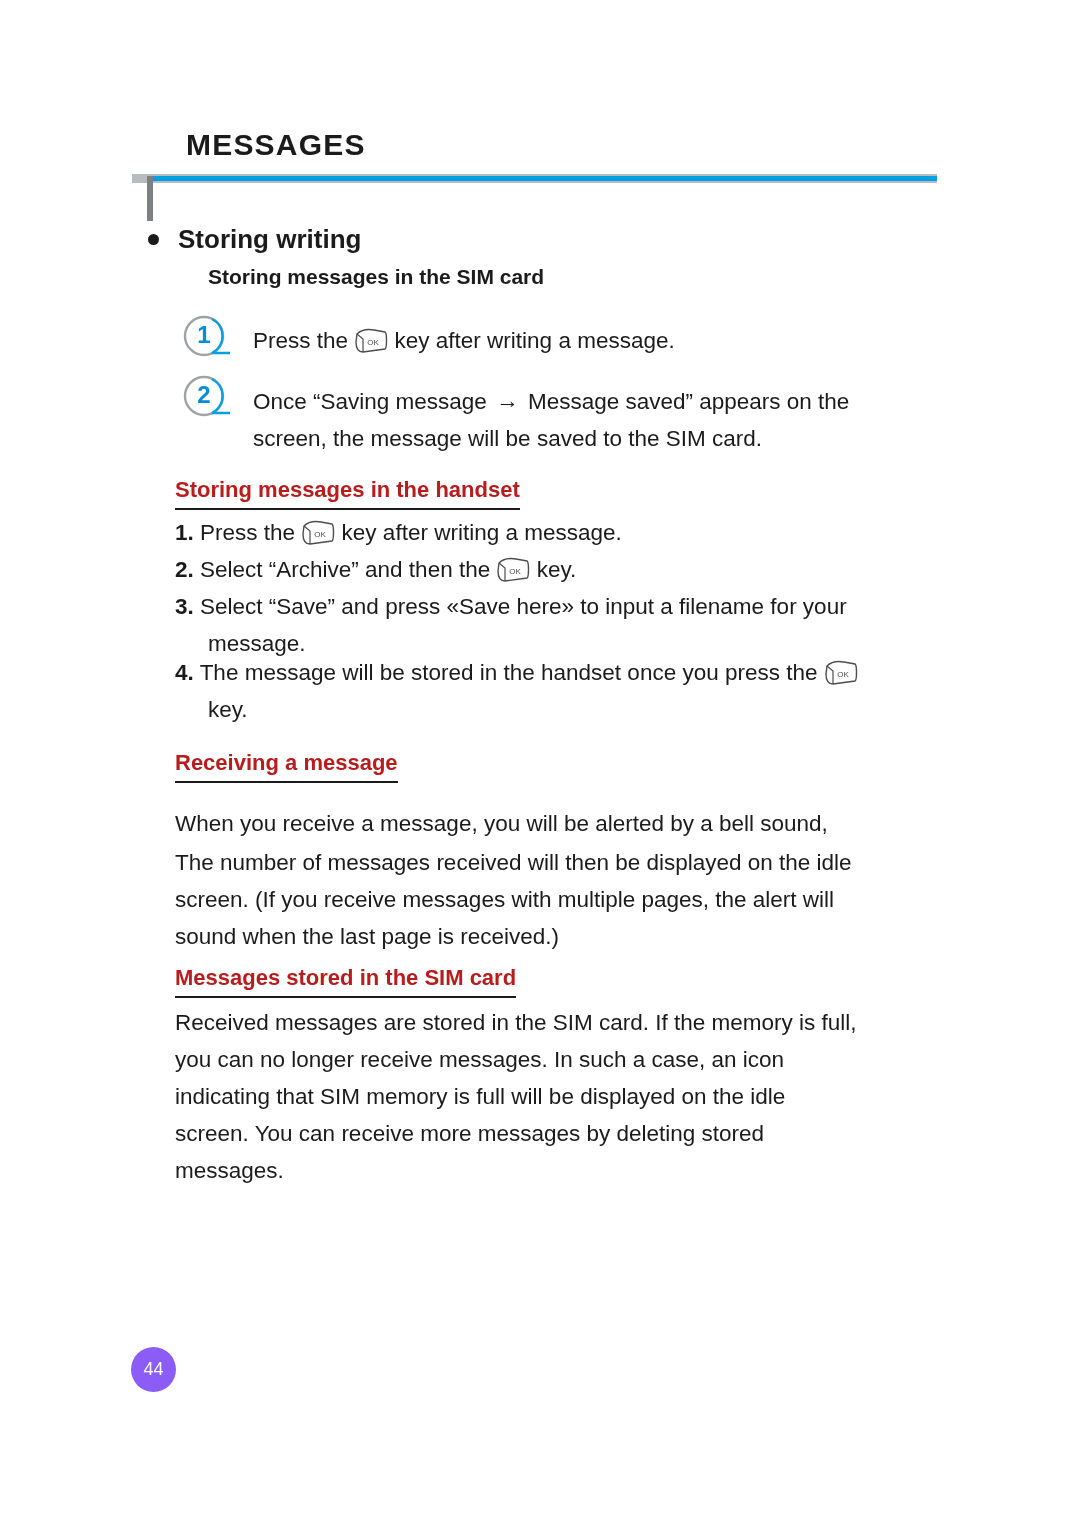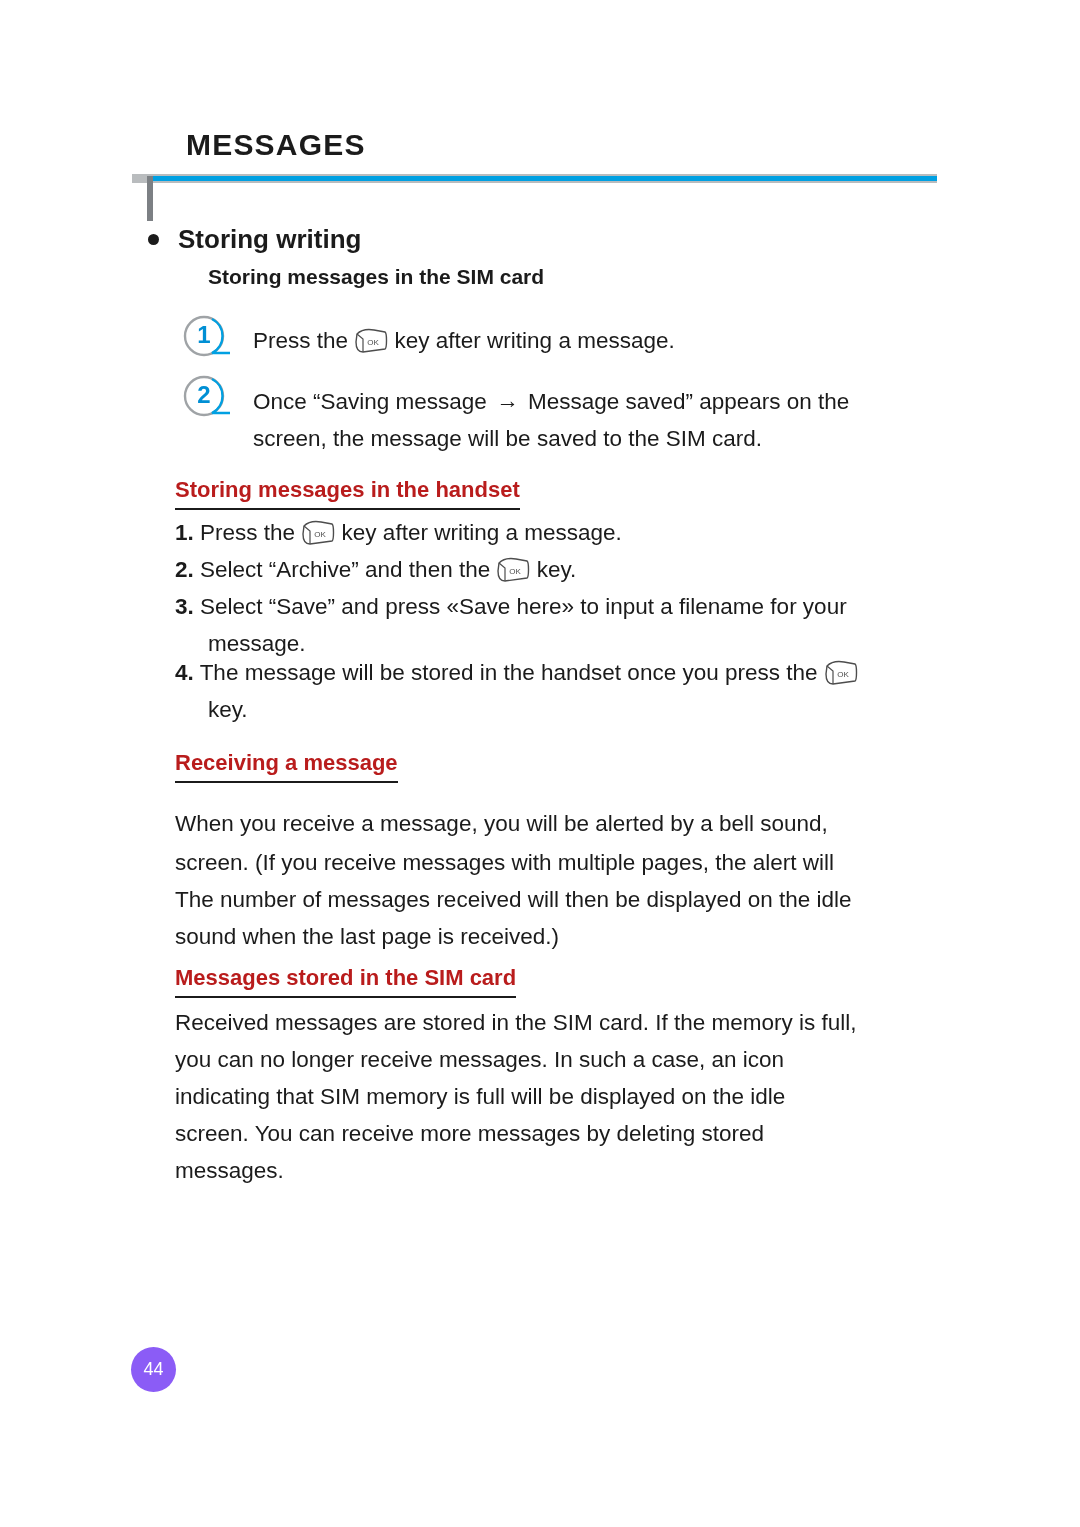--- a/index.html
+++ b/index.html
@@ -265,22 +265,22 @@
     <span class="indent-hang" style="padding-left:33px;">key.</span>
   </div>
 
   <div class="subhead-underlined" style="left:175px; top:750px;">Receiving a message</div>
 
   <div class="para" style="left:175px; top:789px; width:800px;margin-top:16px;">
     <span class="indent-hang">When you receive a message, you will be alerted by a bell sound,</span>
   </div>
 
   <div class="para" style="left:175px; top:844px; width:800px;">
+    <span class="indent-hang">The number of messages received will then be displayed on the idle</span>
     <span class="indent-hang">screen. (If you receive messages with multiple pages, the alert will</span>
-    <span class="indent-hang">The number of messages received will then be displayed on the idle</span>
     <span class="indent-hang">sound when the last page is received.)</span>
   </div>
 
   <div class="subhead-underlined" style="left:175px; top:965px;">Messages stored in the SIM card</div>
 
   <div class="para" style="left:175px; top:1004px; width:810px;">
     <span class="indent-hang">Received messages are stored in the SIM card. If the memory is full,</span>
     <span class="indent-hang">you can no longer receive messages. In such a case, an icon</span>
     <span class="indent-hang">indicating that SIM memory is full will be displayed on the idle</span>
     <span class="indent-hang">screen. You can receive more messages by deleting stored</span>

